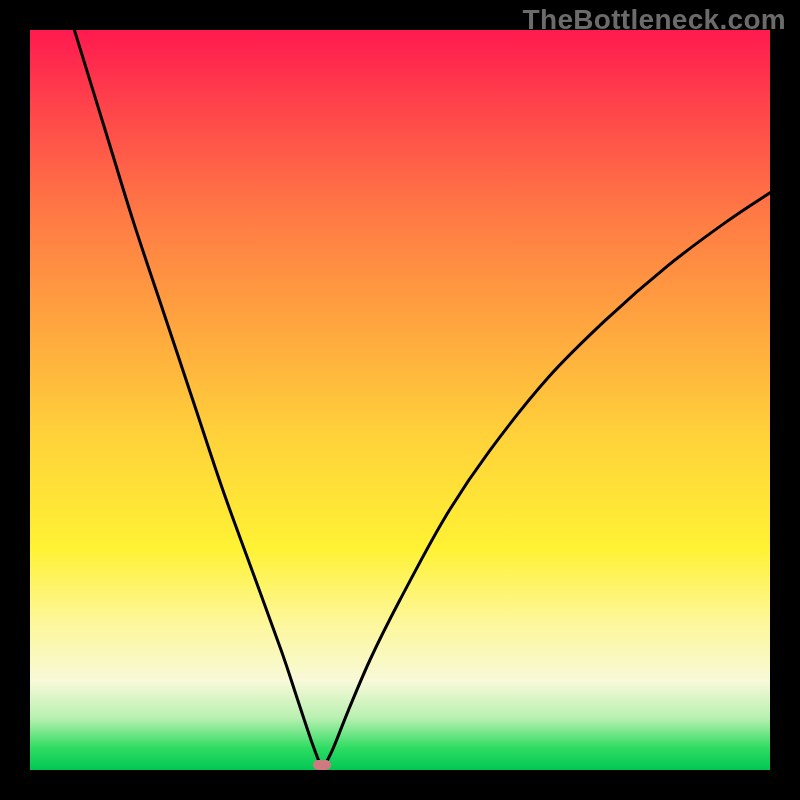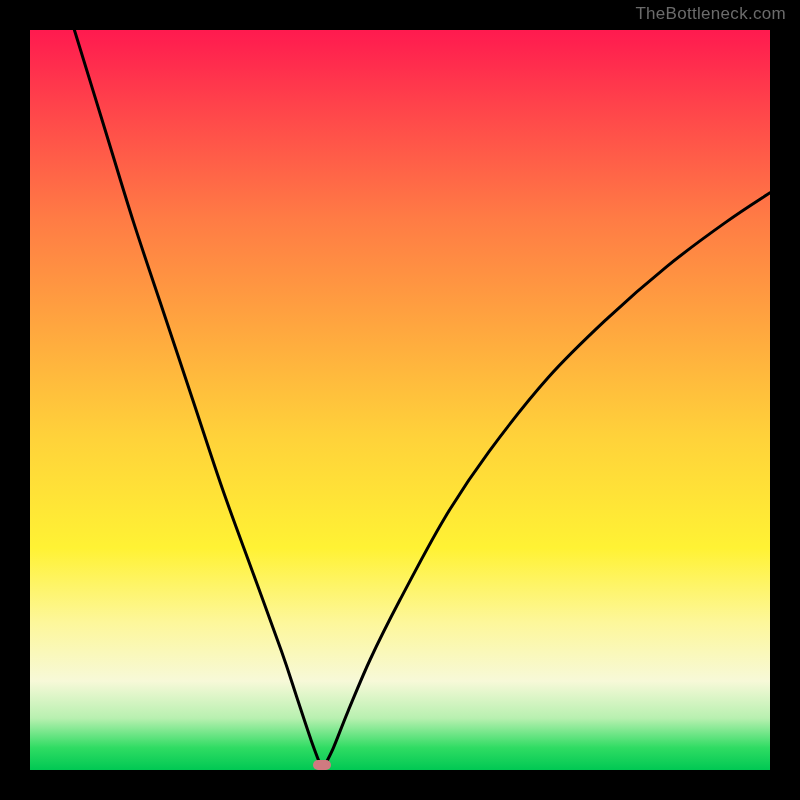--- a/index.html
+++ b/index.html
@@ -29,22 +29,22 @@
       #b8f0b0 93%,
       #2fdc63 97%,
       #00c853 100%
     );
   }
   .watermark {
     position: absolute;
     top: 4px;
     right: 14px;
     color: #6b6b6b;
-    font-size: 17px;
-    font-weight: 400;
+    font-size: 28px;
+    font-weight: 700;
     letter-spacing: 0.3px;
     user-select: none;
     z-index: 5;
   }
   svg.curve {
     position: absolute;
     left: 0;
     top: 0;
     width: 740px;
     height: 740px;

